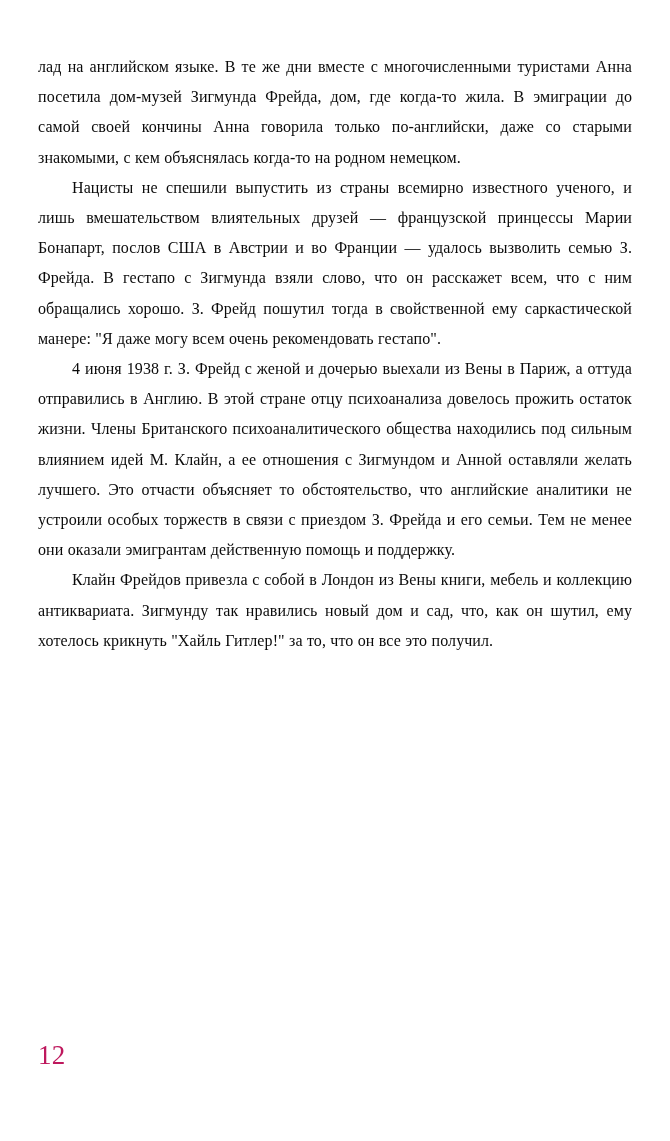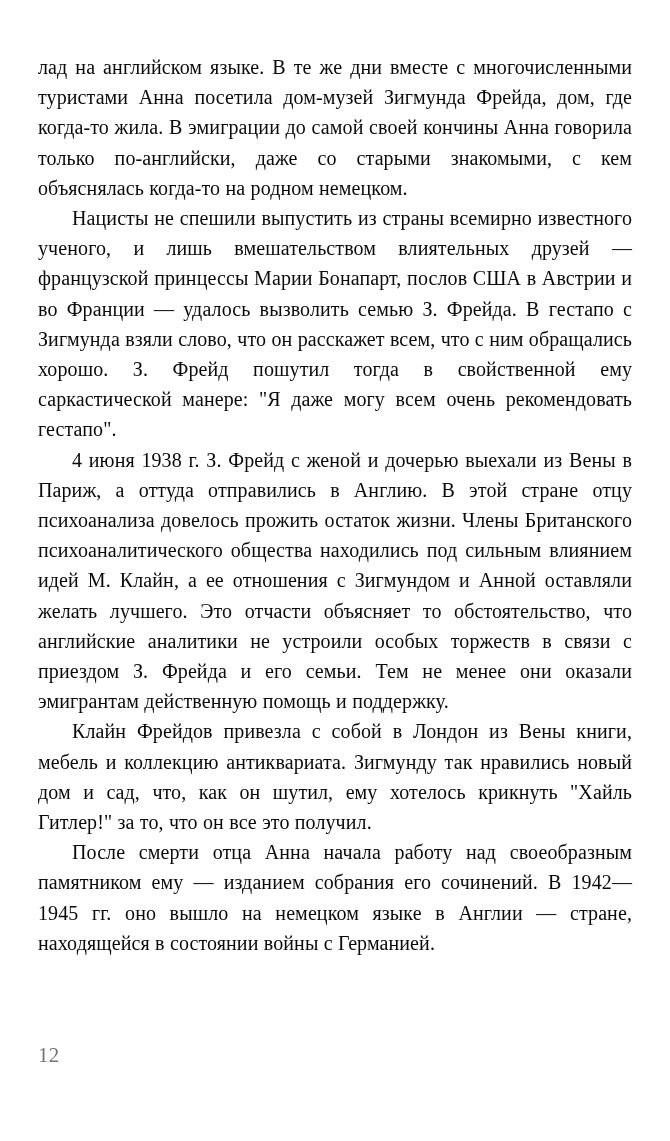--- a/index.html
+++ b/index.html
@@ -30,53 +30,52 @@
   .text-block {
     position: absolute;
     left: 38px;
     top: 52px;
     width: 594px;
   }
 
   .para {
     margin: 0;
     padding: 0;
-    font-size: 20px;
+    font-size: 16px;
     line-height: 30.2px;
     color: #0a0a0a;
     text-align: justify;
     text-indent: 34px;
     letter-spacing: 0.1px;
     word-spacing: 0.2px;
     hyphens: none;
   }
 
   
   .para.continued {
     text-indent: 0;
   }
 
   .page-number {
     position: absolute;
     left: 38px;
     top: 1042px;
-    font-size: 21px;
+    font-size: 27px;
     line-height: 26px;
-    color: #737373;
+    color: #be185d;
     letter-spacing: 0.3px;
   }
 </style>
 </head>
 <body>
 
 <div class="page">
 
   <div class="text-block">
     <p class="para continued">лад на английском языке. В те же дни вместе с многочисленными туристами Анна посетила дом-музей Зигмунда Фрейда, дом, где когда-то жила. В эмиграции до самой своей кончины Анна говорила только по-английски, даже со старыми знакомыми, с кем объяснялась когда-то на родном немецком.</p>
     <p class="para">Нацисты не спешили выпустить из страны всемирно известного ученого, и лишь вмешательством влиятельных друзей — французской принцессы Марии Бонапарт, послов США в Австрии и во Франции — удалось вызволить семью З. Фрейда. В гестапо с Зигмунда взяли слово, что он расскажет всем, что с ним обращались хорошо. З. Фрейд пошутил тогда в свойственной ему саркастической манере: "Я даже могу всем очень рекомендовать  гестапо".</p>
     <p class="para">4 июня  1938 г. З. Фрейд с женой и дочерью выехали из Вены в Париж, а оттуда отправились в Англию. В этой стране отцу психоанализа довелось прожить остаток жизни. Члены Британского психоаналитического общества находились под сильным влиянием идей М. Клайн, а ее отношения с Зигмундом и Анной оставляли желать лучшего. Это отчасти объясняет то обстоятельство, что английские аналитики не устроили особых торжеств в связи с приездом З. Фрейда и его семьи. Тем не менее они оказали эмигрантам действенную помощь и поддержку.</p>
     <p class="para">Клайн Фрейдов привезла с собой в Лондон из Вены книги, мебель и коллекцию антиквариата. Зигмунду так нравились новый дом и сад, что, как он шутил, ему хотелось крикнуть "Хайль Гитлер!" за то, что он все это получил.</p>
-    <p class="para">После смерти отца Анна начала работу над своеобразным памятником ему — изданием собрания его сочинений. В 1942— 1945 гг. оно вышло на немецком языке в Англии — стране, находящейся в состоянии войны с Германией.</p>
   </div>
 
   <div class="page-number">12</div>
 
 </div>
 
 </body></html>

